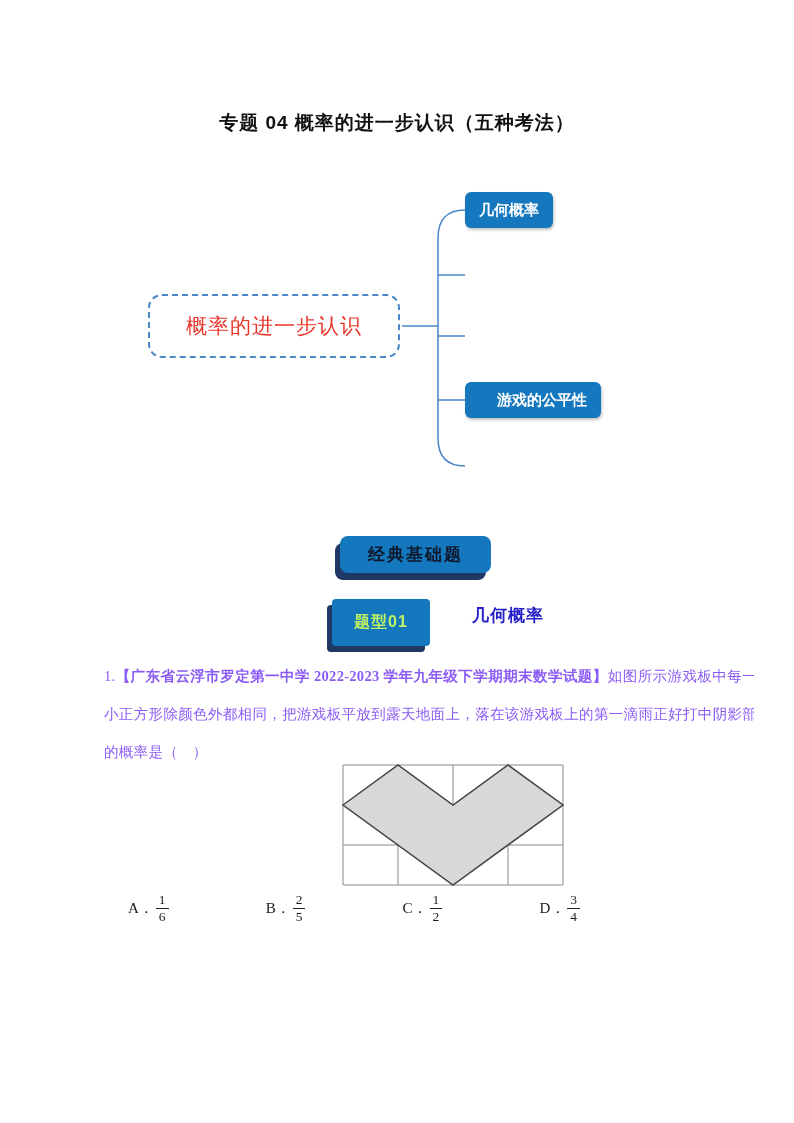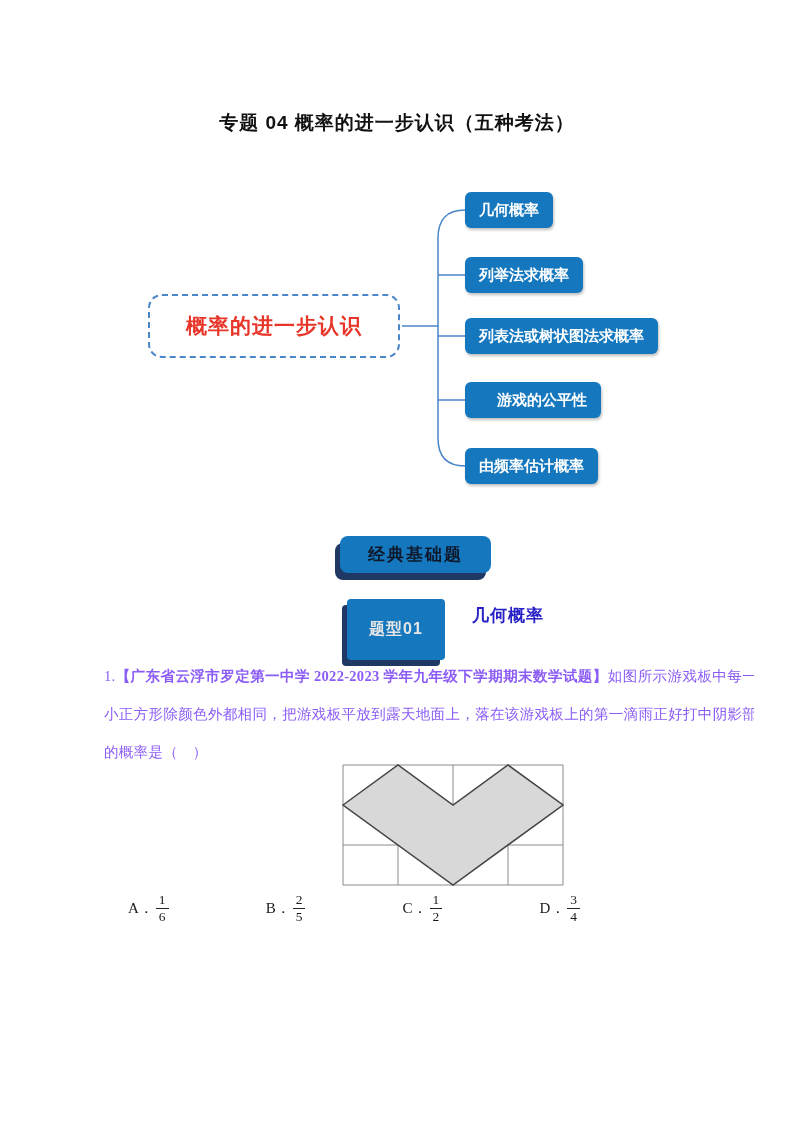--- a/index.html
+++ b/index.html
@@ -45,21 +45,21 @@
     position: absolute;
     left: 108px;
     top: 112px;
     width: 252px;
     height: 64px;
     border: 2px dashed var(--connector, #4a86c8);
     border-radius: 14px;
     background: #ffffff;
     color: var(--red, #e8352a);
     font-size: 21px;
-    font-weight: bold;
+    font-weight: normal;
     display: flex;
     align-items: center;
     justify-content: center;
     letter-spacing: 1px;
   }
   .branch-node {
     position: absolute;
     left: 425px;
     background: var(--accent, #1578be);
     color: #ffffff;
@@ -89,26 +89,26 @@
     padding: 7px 28px;
     border-radius: 8px;
     letter-spacing: 2px;
     box-shadow: -5px 7px 0 var(--navy, #1f3864);
   }
 
   
   .type-badge {
     position: absolute;
     top: 587px;
-    left: 307px;
+    left: 292px;
     background: var(--accent, #1578be);
-    color: #e5e5e5;
+    color: #bef264;
     font-size: 16px;
     font-weight: bold;
-    padding: 20px 22px;
+    padding: 13px 22px;
     border-radius: 4px;
     letter-spacing: 1px;
     box-shadow: -5px 6px 0 var(--navy, #1f3864);
   }
   .type-topic {
     position: absolute;
     top: 592px;
     left: 432px;
     color: var(--blue_text, #2620c6);
     font-size: 17px;
@@ -179,24 +179,21 @@
   <div class="mindmap">
     <svg class="connectors" viewBox="0 0 794 320">
       <path d="M 362 144 H 398" fill="none" stroke="#4a86c8" stroke-width="1.5"></path>
       <path d="M 425 28 Q 398 28 398 56 L 398 256 Q 398 284 425 284" fill="none" stroke="#4a86c8" stroke-width="1.5"></path>
       <path d="M 398 93 H 425" fill="none" stroke="#4a86c8" stroke-width="1.5"></path>
       <path d="M 398 154 H 425" fill="none" stroke="#4a86c8" stroke-width="1.5"></path>
       <path d="M 398 218 H 425" fill="none" stroke="#4a86c8" stroke-width="1.5"></path>
     </svg>
     <div class="root-node">概率的进一步认识</div>
     <div class="branch-node branch-1">几何概率</div>
-    <div class="branch-node branch-2">列举法求概率</div>
-    <div class="branch-node branch-3">列表法或树状图法求概率</div>
     <div class="branch-node branch-4">游戏的公平性</div>
-    <div class="branch-node branch-5">由频率估计概率</div>
   </div>
 
   <div class="section-badge">经典基础题</div>
 
   <div class="type-badge">题型01</div>
   <div class="type-topic">几何概率</div>
 
   <div class="question q1">
     <span class="q-number">1.</span><span class="q-source">【广东省云浮市罗定第一中学 2022-2023 学年九年级下学期期末数学试题】</span><span class="q-text">如图所示游戏板中每一个小正方形除颜色外都相同，把游戏板平放到露天地面上，落在该游戏板上的第一滴雨正好打中阴影部分的概率是（　）</span>
   </div>

